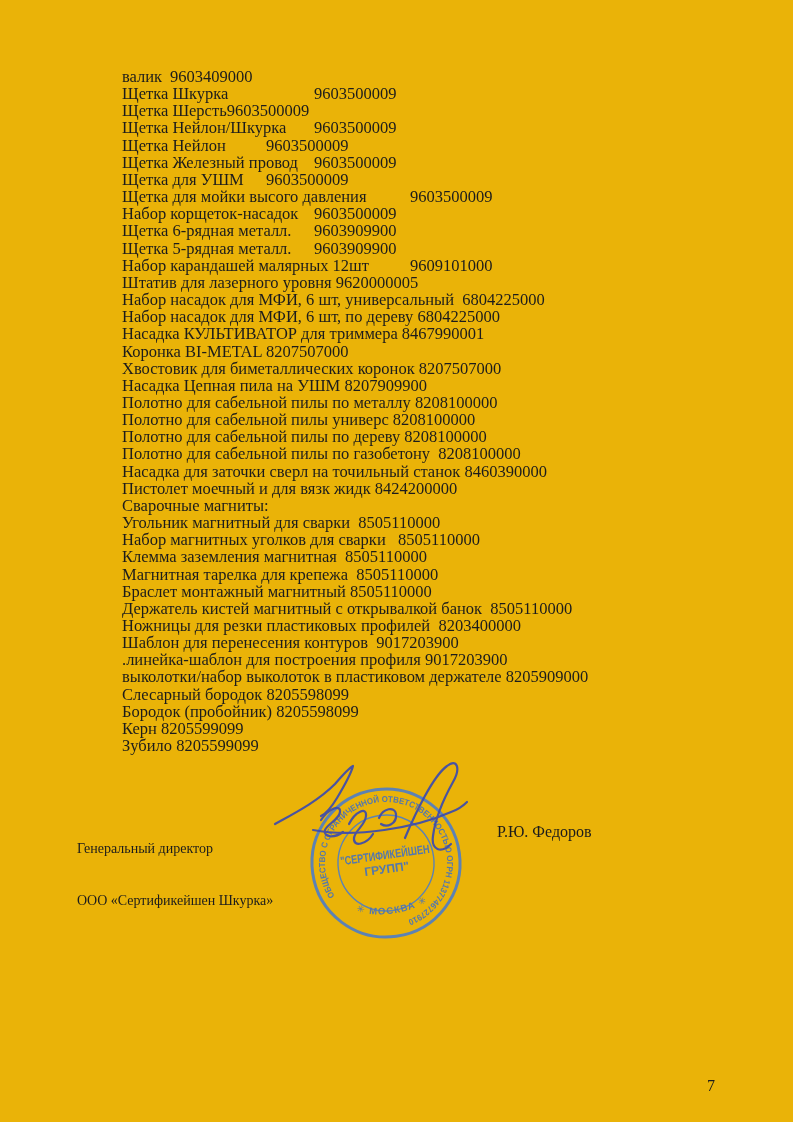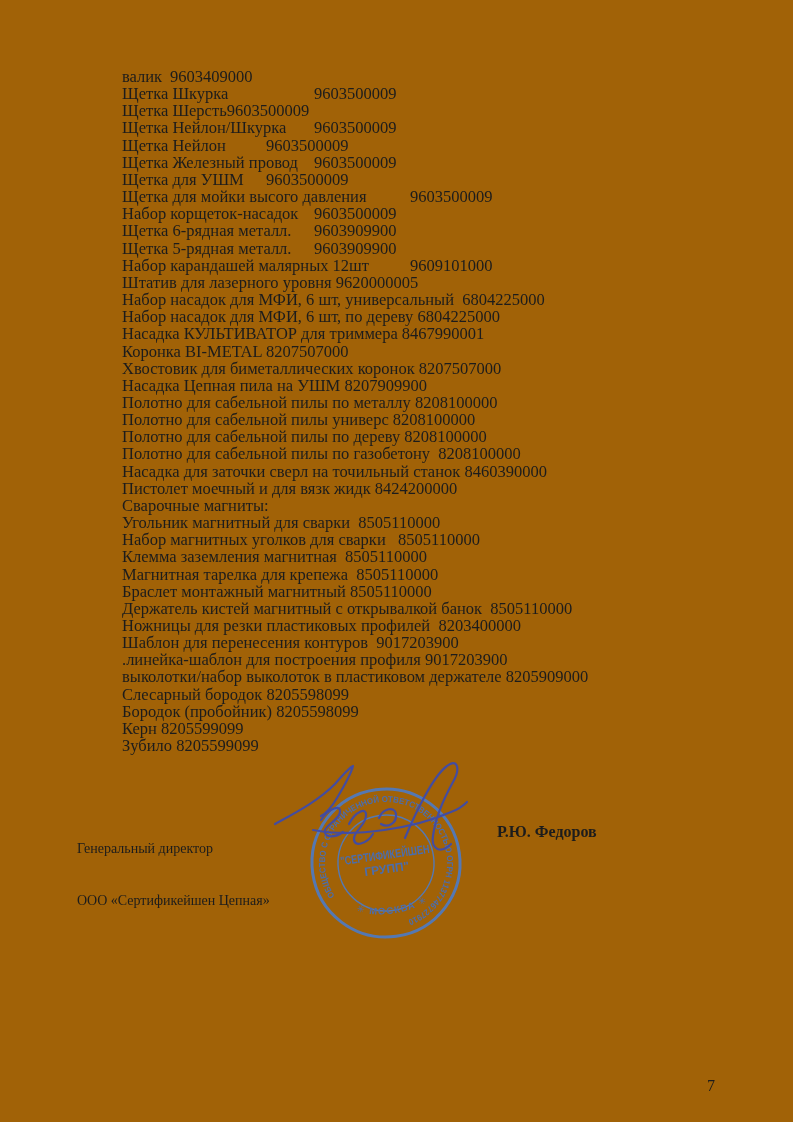--- a/index.html
+++ b/index.html
@@ -1,58 +1,57 @@
 <!DOCTYPE html>
 <html><head>
 <meta charset="utf-8">
 <style>
   html,body { margin:0; padding:0; background:#ffffff; }
   .page {
     position:relative;
     width:793px; height:1122px;
-    background:#a16207;
+    background:#eab308;
     overflow:hidden;
     font-family:"Liberation Serif","DejaVu Serif",serif;
     color:#1c1c1c;
   }
   .list {
     position:absolute; left:122px; top:68px;
     font-size:16.5px; line-height:17.15px;
     white-space:pre;
     tab-size:48px; -moz-tab-size:48px;
   }
   .sig-left {
     position:absolute; left:77px; top:806px;
     font-size:14px; line-height:17.15px;
     white-space:pre;
   }
   .sig-name {
     position:absolute; left:497px; top:823px;
     font-size:16px; line-height:17.15px;
     white-space:pre;
-    font-weight:bold;
   }
   .page-number {
     position:absolute; left:707px; top:1077px;
     font-size:16px;
   }
   .stamp-svg { position:absolute; left:301px; top:778px; }
   .sign-svg  { position:absolute; left:265px; top:758px; }
   .stamp-text { font-family:"Liberation Sans","DejaVu Sans",sans-serif; }
 </style>
 </head>
 <body>
 
 <div class="page">
 
   <div class="list"><div class="line">валик	9603409000</div><div class="line">Щетка Шкурка		9603500009</div><div class="line">Щетка Шерсть9603500009</div><div class="line">Щетка Нейлон/Шкурка	9603500009</div><div class="line">Щетка Нейлон	9603500009</div><div class="line">Щетка Железный провод	9603500009</div><div class="line">Щетка для УШМ	9603500009</div><div class="line">Щетка для мойки высого давления	9603500009</div><div class="line">Набор корщеток-насадок	9603500009</div><div class="line">Щетка 6-рядная металл.	9603909900</div><div class="line">Щетка 5-рядная металл.	9603909900</div><div class="line">Набор карандашей малярных 12шт	9609101000</div><div class="line">Штатив для лазерного уровня 9620000005</div><div class="line">Набор насадок для МФИ, 6 шт, универсальный  6804225000</div><div class="line">Набор насадок для МФИ, 6 шт, по дереву 6804225000</div><div class="line">Насадка КУЛЬТИВАТОР для триммера 8467990001</div><div class="line">Коронка BI-METAL 8207507000</div><div class="line">Хвостовик для биметаллических коронок 8207507000</div><div class="line">Насадка Цепная пила на УШМ 8207909900</div><div class="line">Полотно для сабельной пилы по металлу 8208100000</div><div class="line">Полотно для сабельной пилы универс 8208100000</div><div class="line">Полотно для сабельной пилы по дереву 8208100000</div><div class="line">Полотно для сабельной пилы по газобетону  8208100000</div><div class="line">Насадка для заточки сверл на точильный станок 8460390000</div><div class="line">Пистолет моечный и для вязк жидк 8424200000</div><div class="line">Сварочные магниты:</div><div class="line">Угольник магнитный для сварки  8505110000</div><div class="line">Набор магнитных уголков для сварки   8505110000</div><div class="line">Клемма заземления магнитная  8505110000</div><div class="line">Магнитная тарелка для крепежа  8505110000</div><div class="line">Браслет монтажный магнитный 8505110000</div><div class="line">Держатель кистей магнитный с открывалкой банок  8505110000</div><div class="line">Ножницы для резки пластиковых профилей  8203400000</div><div class="line">Шаблон для перенесения контуров  9017203900</div><div class="line">.линейка-шаблон для построения профиля 9017203900</div><div class="line">выколотки/набор выколоток в пластиковом держателе 8205909000</div><div class="line">Слесарный бородок 8205598099</div><div class="line">Бородок (пробойник) 8205598099</div><div class="line">Керн 8205599099</div><div class="line">Зубило 8205599099</div></div>
 
   <div class="sig-left">
     <div>Генеральный директор</div>
-    <div>ООО «Сертификейшен Цепная»</div>
+    <div>ООО «Сертификейшен Шкурка»</div>
   </div>
 
   <div class="sig-name">Р.Ю. Федоров</div>
 
   <svg class="stamp-svg" width="170" height="170" viewBox="0 0 170 170">
     <g transform="rotate(-8 85 85)" opacity="0.88" stroke="#4a7ccb" fill="#3f6fc4">
       <circle cx="85" cy="85" r="74" fill="none" stroke-width="3"></circle>
       <circle cx="85" cy="85" r="48" fill="none" stroke-width="1.4"></circle>
       <path id="ringPath" d="M 29.7 110.8 A 61 61 0 1 1 140.3 59.2 A 61 61 0 1 1 29.7 110.8" fill="none" stroke="none"></path>
       <path id="cityPath" d="M 34 122 Q 85 150 136 122" fill="none" stroke="none"></path>

